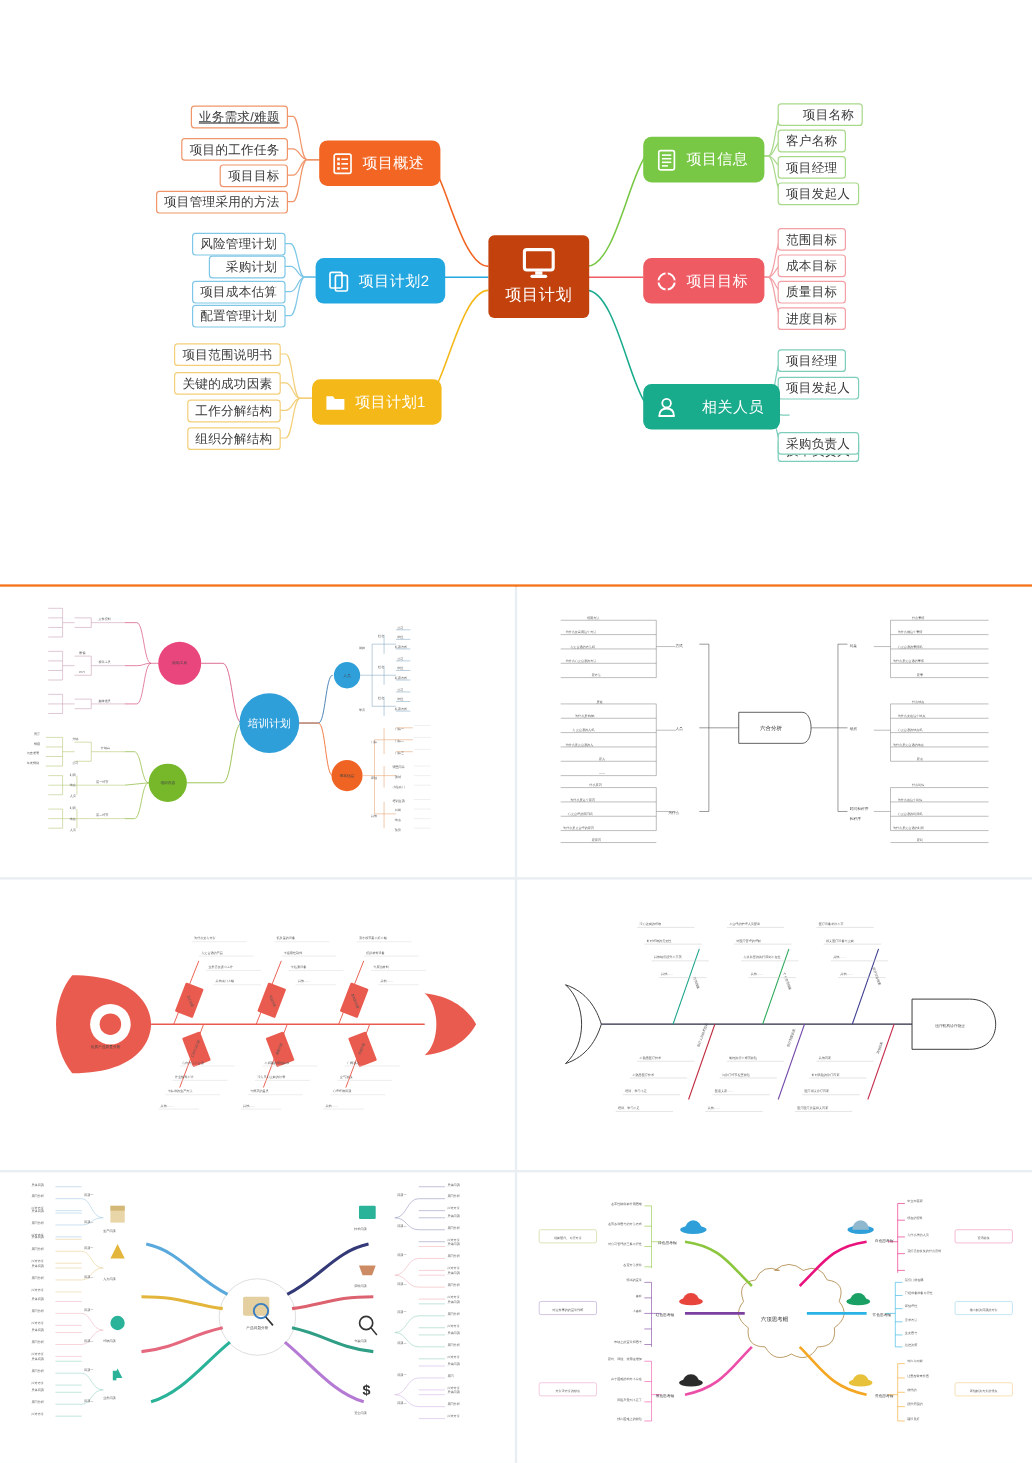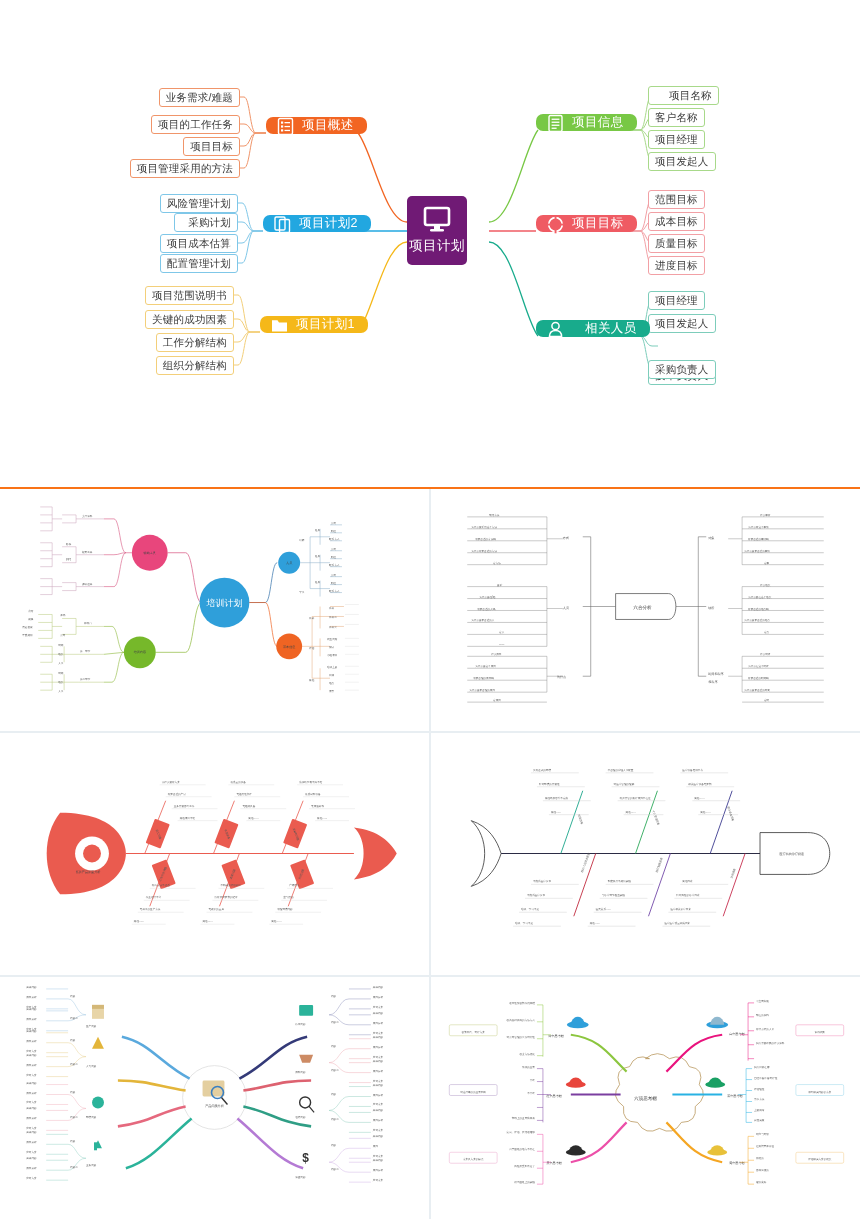--- a/index.html
+++ b/index.html
@@ -9,38 +9,38 @@
     font-family: "Liberation Sans", "DejaVu Sans", sans-serif;
     overflow: hidden;
   }
 
   
   #hero { position: relative; width: 860px; height: 487px; background:#fff; }
   #hero-svg { position:absolute; left:0; top:0; width:860px; height:487px; }
 
   .node {
     position: absolute;
-    display: flex; align-items: flex-start; gap: 7px;
+    display: flex; align-items: center; gap: 7px;
     border-radius: 7px;
     color: #fff;
     padding: 0 13px 0 10px;
-    height: 17px;
+    height: 38px;
     font-size: 12.5px;
     white-space: nowrap;
     letter-spacing: .4px;
     z-index: 4;
   }
   .node .nlabel { font-size: 12.5px; }
   .node .nicon { width:19px; height:19px; display:block; flex:0 0 19px; }
 
   
   #center-node {
     position:absolute; left:407px; top:196px;
-    width:60px; height:69px;
-    background:#701a75; border-radius:5px;
+    width:84px; height:69px;
+    background:#c2410c; border-radius:5px;
     display:flex; flex-direction:column; align-items:center; justify-content:center;
     gap:3px; z-index:5;
   }
   #center-node .cicon { width:32px; height:28px; display:block; }
   #center-node .clabel { color:#fff; font-size:13.5px; letter-spacing:.5px; }
 
   
   .leaf {
     position: absolute;
     height: 19px;
@@ -132,21 +132,21 @@
       <rect x="2.5" y="1.5" width="14" height="16" rx="1.5" fill="none" stroke="#fff" stroke-width="1.4"></rect>
       <rect x="5" y="4.5" width="2.2" height="2.2" fill="#fff"></rect>
         <rect x="8.5" y="5" width="5.5" height="1.3" fill="#fff"></rect>
       <rect x="5" y="8.4" width="2.2" height="2.2" fill="#fff"></rect>
         <rect x="8.5" y="8.9" width="5.5" height="1.3" fill="#fff"></rect>
       <rect x="5" y="12.3" width="2.2" height="2.2" fill="#fff"></rect>
         <rect x="8.5" y="12.8" width="5.5" height="1.3" fill="#fff"></rect>
     </svg>
     <span class="nlabel">项目概述</span>
   </div>
-  <div class="leaf" style="right:620px; top:88px; border-color:#f0956a;">
+  <div class="leaf" style="right:620px; top:88px; border-color:#f0956a;text-decoration:underline;">
     <span>业务需求/难题</span>
     </div>
   <div class="leaf" style="right:620px; top:115px; border-color:#f0956a;">
     <span>项目的工作任务</span>
     </div>
   <div class="leaf" style="right:620px; top:137px; border-color:#f0956a;">
     <span>项目目标</span>
     </div>
   <div class="leaf" style="right:620px; top:159px; border-color:#f0956a;">
     <span>项目管理采用的方法</span>

